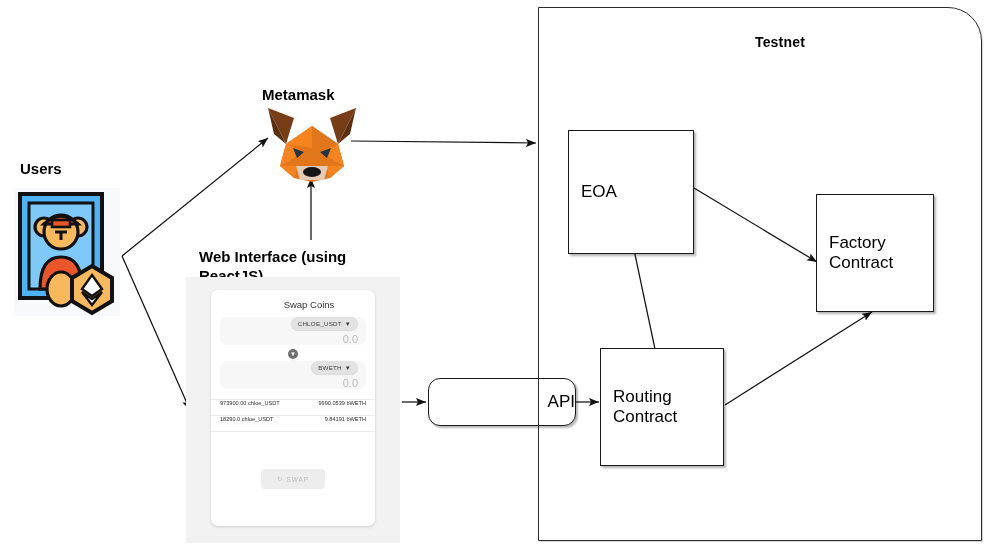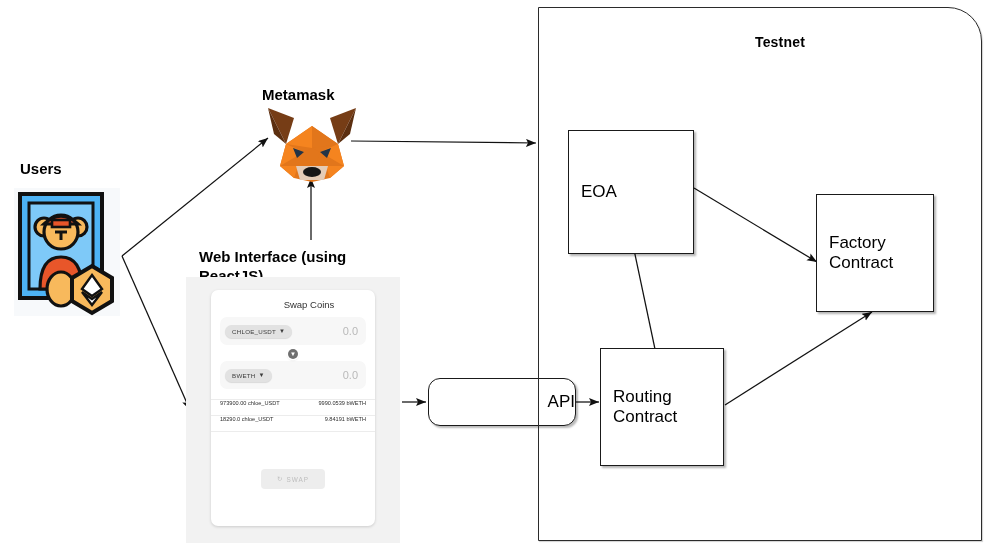--- a/index.html
+++ b/index.html
@@ -55,22 +55,23 @@
   #swap-card{
     position:absolute;left:25px;top:13px;width:164px;height:236px;background:#ffffff;
     border-radius:7px;box-shadow:0 1px 3px rgba(0,0,0,.16);
     box-sizing:border-box;display:flex;flex-direction:column;
   }
   .card-sec{border-bottom:1px solid #ececec;}
   .card-sec:last-child{border-bottom:none;}
   .card-title{text-align:center;font-size:9.5px;color:#333;padding:9px 0 7px;margin-left:32px;}
   .tokenrow{
     margin:0 9px 4px;height:28px;background:#f7f7f7;border-radius:7px;
-    display:flex;align-items:center;justify-content:space-between;padding:0 8px 0 5px;
+    display:flex;align-items:flex-end;justify-content:space-between;padding:0 8px 0 5px;
     box-sizing:border-box;
+    flex-direction:column;
   }
   .tokenpill{
     background:#e2e2e2;border-radius:14px;padding:3px 7px;font-size:6.2px;
     letter-spacing:.25px;color:#3c3c3c;display:flex;align-items:center;gap:3px;
     box-shadow:0 1px 1px rgba(0,0,0,.12);white-space:nowrap;
   }
   .pill-caret{font-size:6px;line-height:1;}
   .token-amt{font-size:11px;color:#b9b9b9;}
   .swap-toggle-wrap{display:flex;justify-content:center;align-items:center;height:12px;margin:-1px 0 1px;}
   .swap-toggle{

